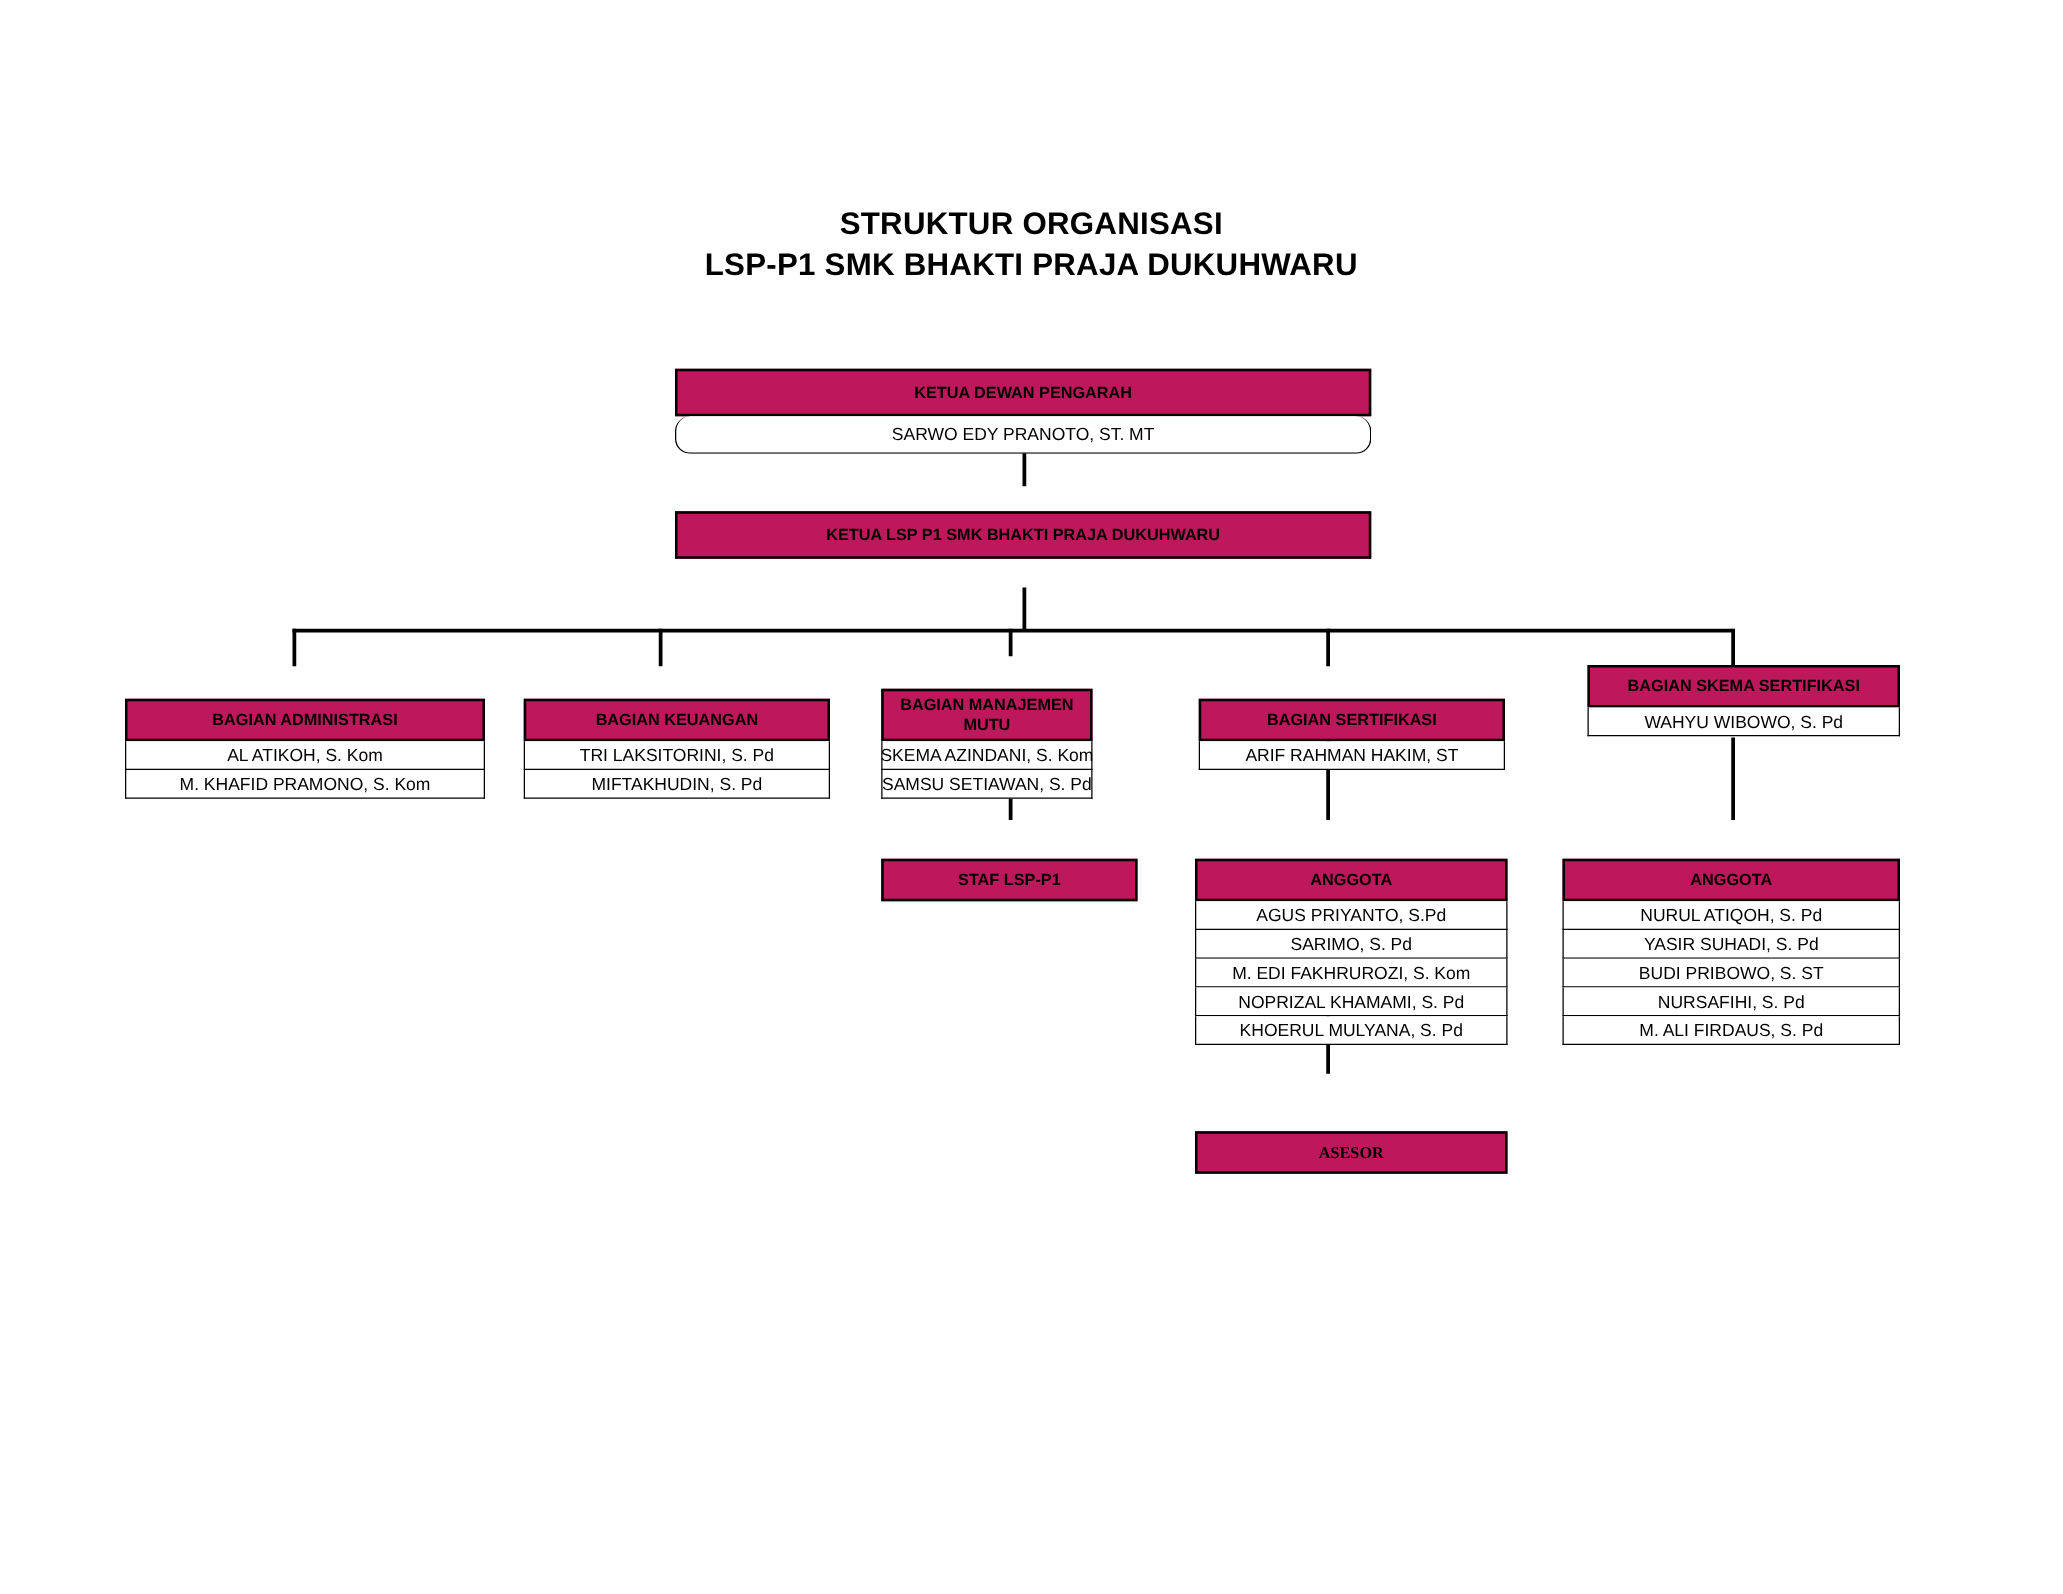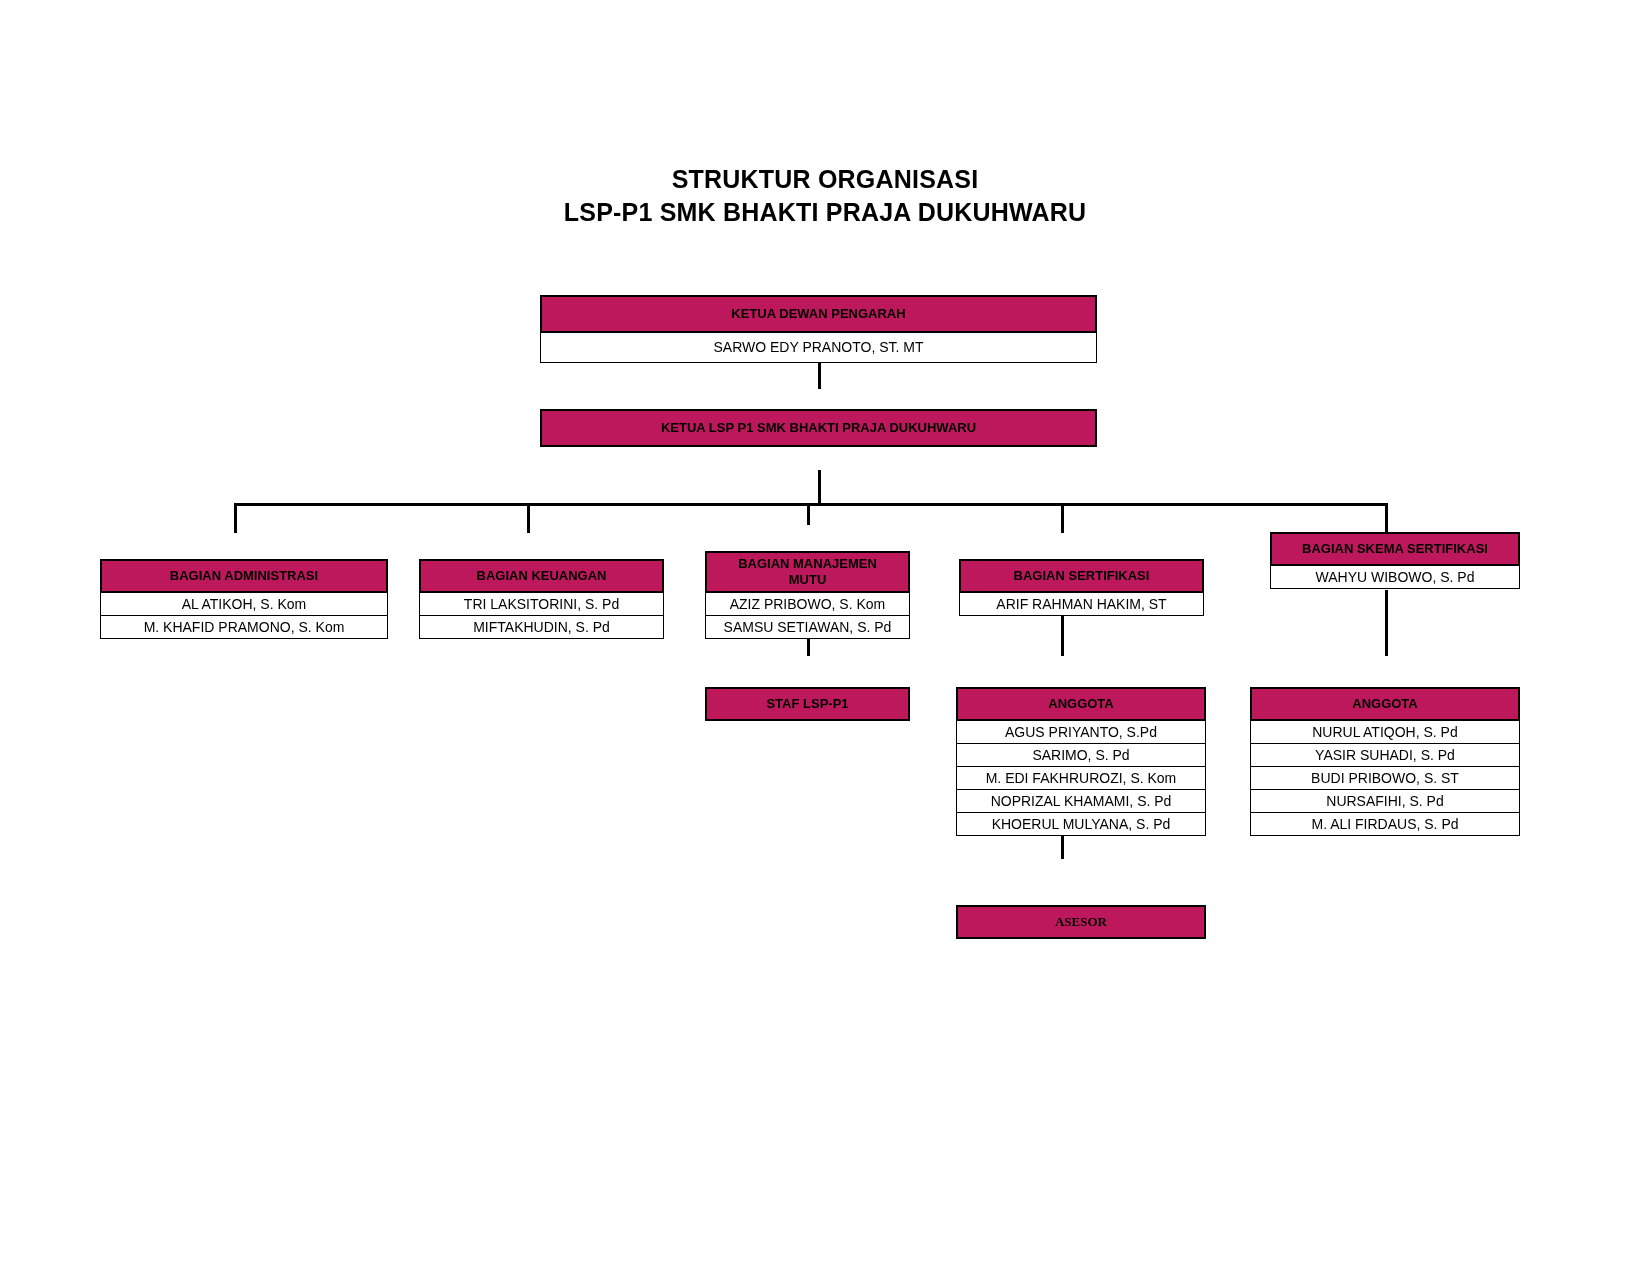--- a/index.html
+++ b/index.html
@@ -62,21 +62,21 @@
     text-align: center;
     display: flex;
     align-items: center;
     justify-content: center;
     padding: 2px 4px;
     white-space: nowrap;
   }
   .head-tall { height: 38px; }
   .head-std  { height: 34px; }
   .head-two  { height: 42px; flex-direction: column; line-height: 16px; }
-  .row-std   { height: 30px; }
+  .row-std   { height: 30px; border-radius: 12px; }
   .row-sm    { height: 23px; }
 
   
   .line-v {
     position: absolute;
     width: 3px;
     background: #000000;
   }
   .line-h {
     position: absolute;
@@ -128,26 +128,26 @@
     <div class="node-row row-sm">AL ATIKOH, S. Kom</div>
     <div class="node-row row-sm">M. KHAFID PRAMONO, S. Kom</div>
   </div>
 
   <div class="node" style="left:419px; top:559px; width:245px;">
     <div class="node-head head-std">BAGIAN KEUANGAN</div>
     <div class="node-row row-sm">TRI LAKSITORINI, S. Pd</div>
     <div class="node-row row-sm">MIFTAKHUDIN, S. Pd</div>
   </div>
 
-  <div class="node" style="left:705px; top:551px; width:205px;">
+  <div class="node" style="left:705px; top:551px; width:169px;">
     <div class="node-head head-two">
       <span>BAGIAN MANAJEMEN</span>
       <span>MUTU</span>
     </div>
-    <div class="node-row row-sm">AZIZ PRIBOWO, S. Kom</div>
+    <div class="node-row row-sm">SKEMA AZINDANI, S. Kom</div>
     <div class="node-row row-sm">SAMSU SETIAWAN, S. Pd</div>
   </div>
 
   <div class="node" style="left:959px; top:559px; width:245px;">
     <div class="node-head head-std">BAGIAN SERTIFIKASI</div>
     <div class="node-row row-sm">ARIF RAHMAN HAKIM, ST</div>
   </div>
 
   <div class="node" style="left:1250px; top:532px; width:270px;padding-left:20px;">
     <div class="node-head head-std">BAGIAN SKEMA SERTIFIKASI</div>

